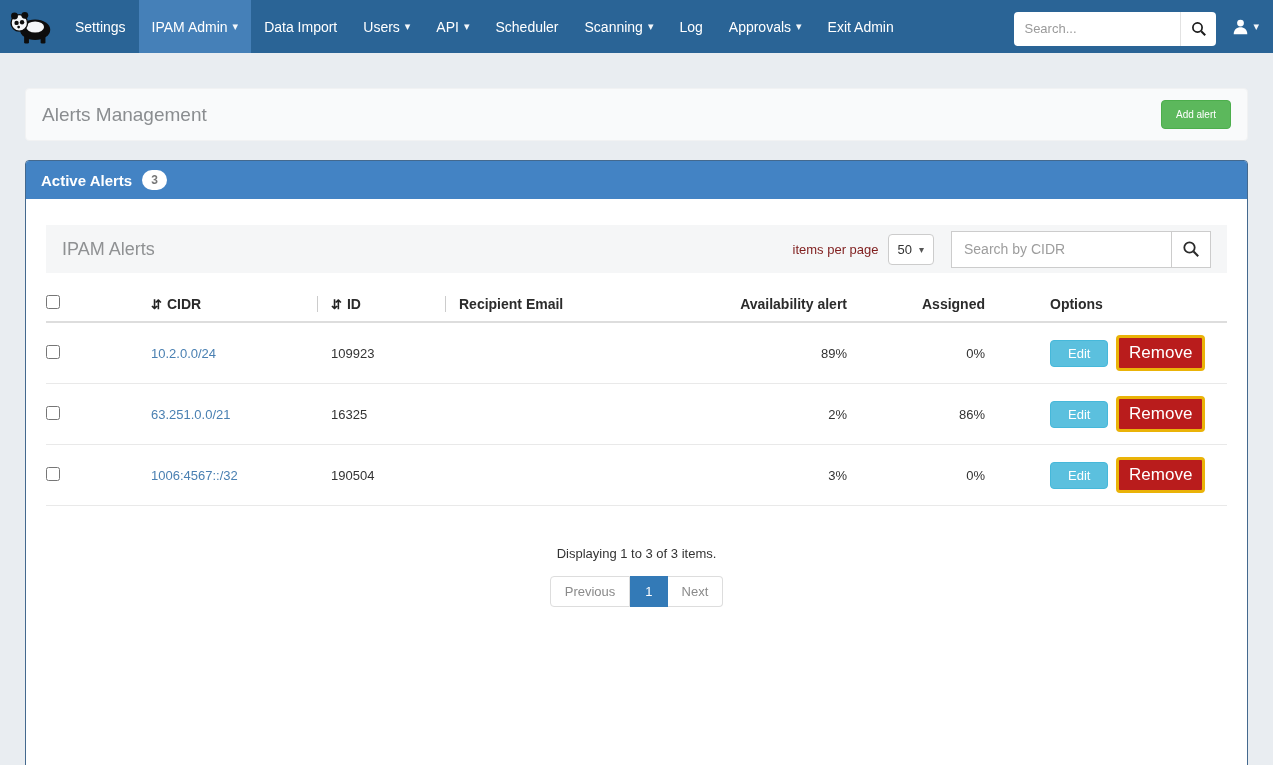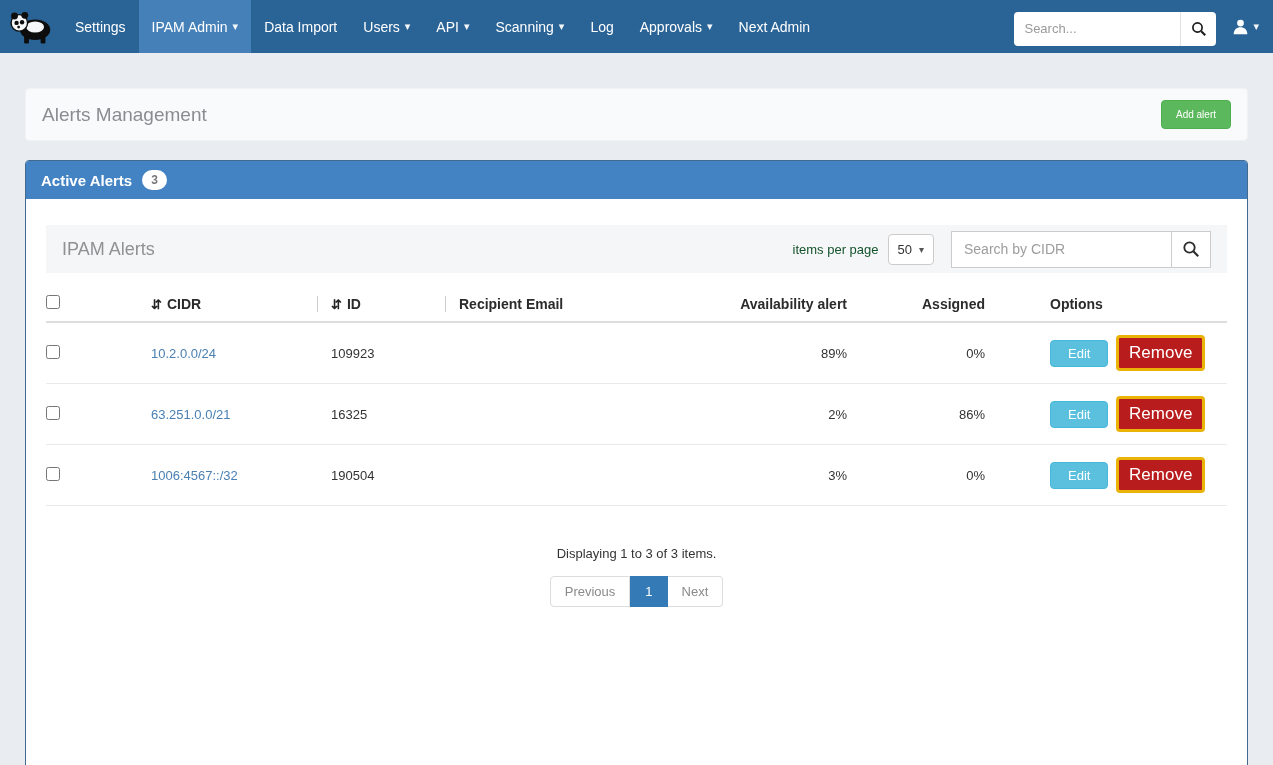--- a/index.html
+++ b/index.html
@@ -30,21 +30,21 @@
   .panel { margin:19px 25px 0 25px; border:1px solid #44698e; border-radius:4px; background:#fff; }
   .panel-heading { background:#4383c4; color:#fff; height:38px; display:flex; align-items:center; padding:0 15px; border-radius:3px 3px 0 0; }
   .panel-title { font-size:15px; font-weight:600; }
   .panel-badge { background:#fff; color:#777; font-size:12px; font-weight:700; border-radius:10px; padding:3px 9px; margin-left:10px; }
   .panel-body { height:604px; padding:26px 20px 0 20px; }
 
   
   .toolbar { background:#f5f6f7; height:48px; display:flex; align-items:center; padding:0 16px; margin-bottom:13px; }
   .toolbar-title { font-size:18px; color:#8f9193; }
   .toolbar-right { margin-left:auto; display:flex; align-items:center; }
-  .ipp-label { font-size:13px; color:#14532d; margin-right:9px; }
+  .ipp-label { font-size:13px; color:#7f1d1d; margin-right:9px; }
   .ipp-select { background:#fff; border:1px solid #ccc; border-radius:4px; height:31px; padding:0 9px; display:flex; align-items:center; font-size:13px; color:#333; cursor:pointer; }
   .ipp-select .sel-caret { font-size:10px; margin-left:7px; color:#555; }
   .cidr-search-group { display:flex; margin-left:17px; height:37px; }
   .cidr-search-input { width:220px; height:37px; border:1px solid #ccc; border-right:none; border-radius:0; padding:0 12px; font-size:14px; color:#333; outline:none; }
   .cidr-search-input::placeholder { color:#9d9d9d; }
   .cidr-search-btn { width:40px; height:37px; background:#fff; border:1px solid #ccc; display:flex; align-items:center; justify-content:center; cursor:pointer; }
 
   
   table.alerts { width:100%; border-collapse:collapse; }
   .alerts th { text-align:left; font-size:14px; font-weight:700; color:#2b2b2b; padding:9px 0; border-bottom:2px solid #ddd; position:relative; }
@@ -101,32 +101,35 @@
       </li>
     <li class="nav-item">
         <span>Users</span>
         <span class="nav-caret">▾</span>
       </li>
     <li class="nav-item">
         <span>API</span>
         <span class="nav-caret">▾</span>
       </li>
     <li class="nav-item">
+        <span>Scheduler</span>
+      </li>
+    <li class="nav-item">
         <span>Scanning</span>
         <span class="nav-caret">▾</span>
       </li>
     <li class="nav-item">
         <span>Log</span>
       </li>
     <li class="nav-item">
         <span>Approvals</span>
         <span class="nav-caret">▾</span>
       </li>
     <li class="nav-item">
-        <span>Next Admin</span>
+        <span>Exit Admin</span>
       </li>
   </ul>
   <div class="navbar-right">
     <div class="nav-search-group">
       <input class="nav-search-input" type="text" placeholder="Search..." style="">
       <button class="nav-search-btn">
         <span>
           <svg class="icon-svg" width="16" height="16" viewBox="0 0 16 16">
               <circle cx="6.5" cy="6.5" r="4.6" fill="none" stroke="#1a1a1a" stroke-width="1.7"></circle>
               <line x1="10.2" y1="10.2" x2="14.2" y2="14.2" stroke="#1a1a1a" stroke-width="2"></line>

